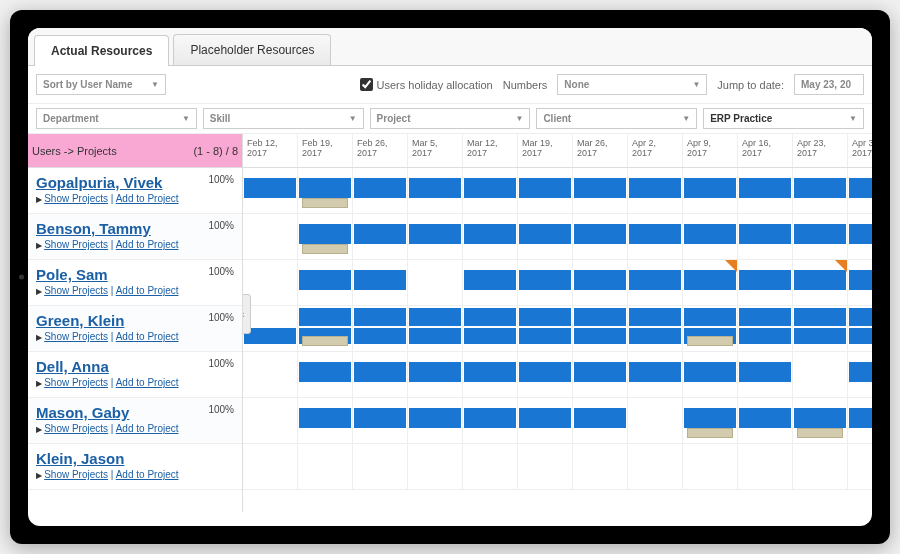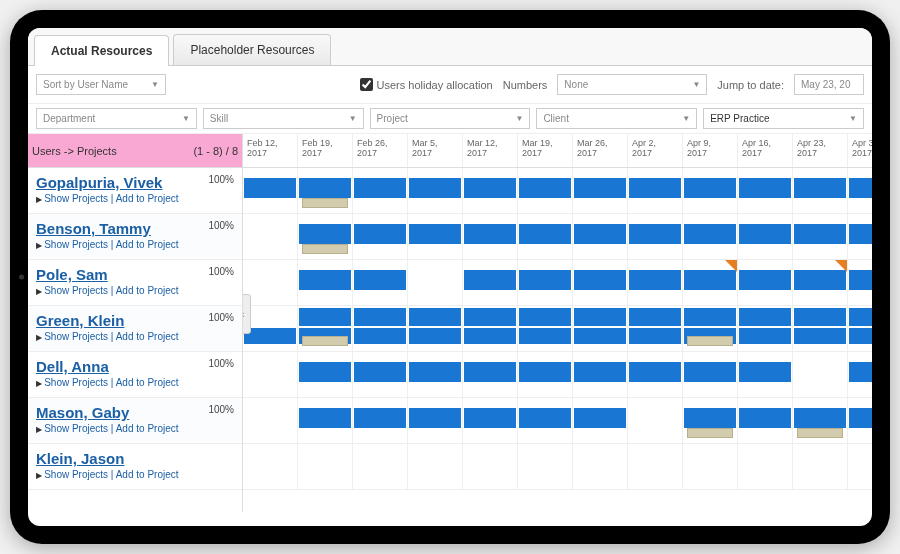--- a/index.html
+++ b/index.html
@@ -10,21 +10,21 @@
   background: #f0f0f0;
   display: flex;
   justify-content: center;
   align-items: center;
   height: 100vh;
 }
 .device {
   width: 880px;
   height: 534px;
   background: #000;
-  border-radius: 32px;
+  border-radius: 12px;
   padding: 18px;
   box-shadow: 0 4px 20px rgba(0,0,0,0.3);
   position: relative;
 }
 .camera {
   position: absolute;
   left: 9px;
   top: 50%;
   transform: translateY(-50%);
   width: 5px; height: 5px;
@@ -71,20 +71,21 @@
 .select, .input {
   border: 1px solid #ccc;
   padding: 4px 6px;
   font-size: 10px;
   color: #888;
   background: #fff;
   display: flex;
   align-items: center;
   justify-content: space-between;
   gap: 12px;
+  font-weight: bold;
 }
 .chev { font-size: 8px; color: #888; }
 .chk {
   display: inline-flex;
   align-items: center;
   gap: 4px;
 }
 .chk input { accent-color: #333; }
 .filters {
   display: flex;
@@ -120,21 +121,21 @@
   padding: 6px 8px;
   display: flex;
   justify-content: space-between;
   align-items: flex-start;
   position: relative;
 }
 .userrow:nth-child(even) { background: #fafcfe; }
 .username { color: #1b5fa5; font-weight: bold; font-size: 15px; text-decoration: underline; cursor: pointer; }
 .userlinks { font-size: 10px; color: #1b5fa5; margin-top: 2px; }
 .userlinks .caret { color: #333; font-size: 8px; margin-right: 2px; }
-.userlinks a { color: #1b5fa5; cursor: pointer; text-align: right; }
+.userlinks a { color: #1b5fa5; text-decoration: underline; cursor: pointer; text-align: right; }
 .pct { font-size: 10px; color: #444; }
 .rightcol {
   flex: 1;
   overflow: hidden;
   position: relative;
 }
 .daterow {
   display: flex;
   height: 34px;
   border-bottom: 1px solid #ddd;

